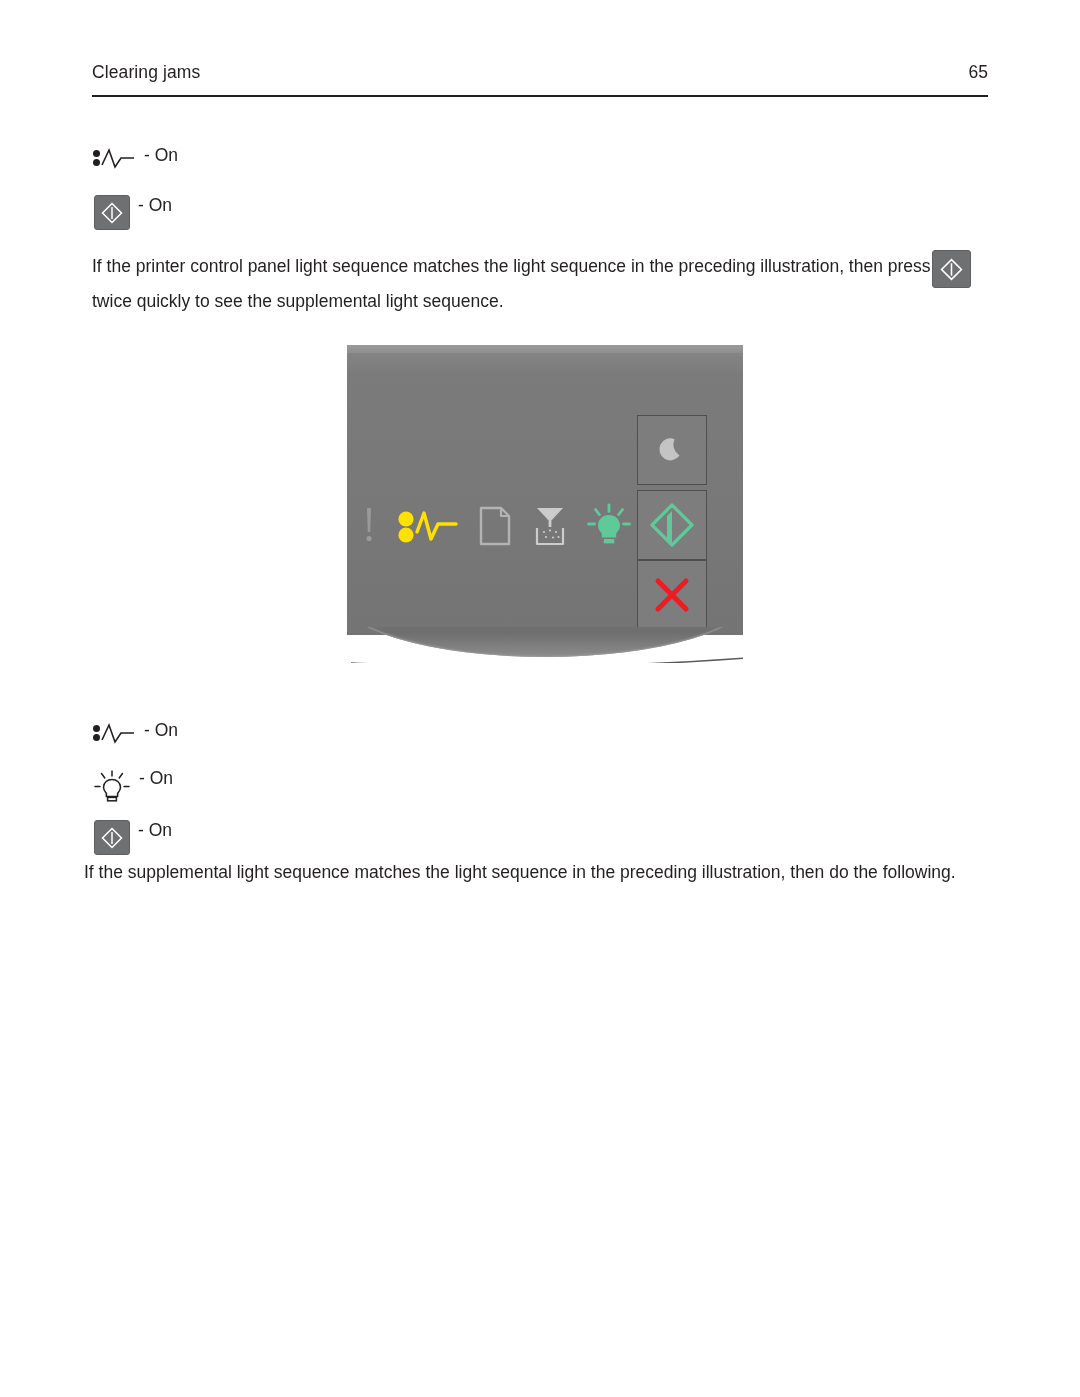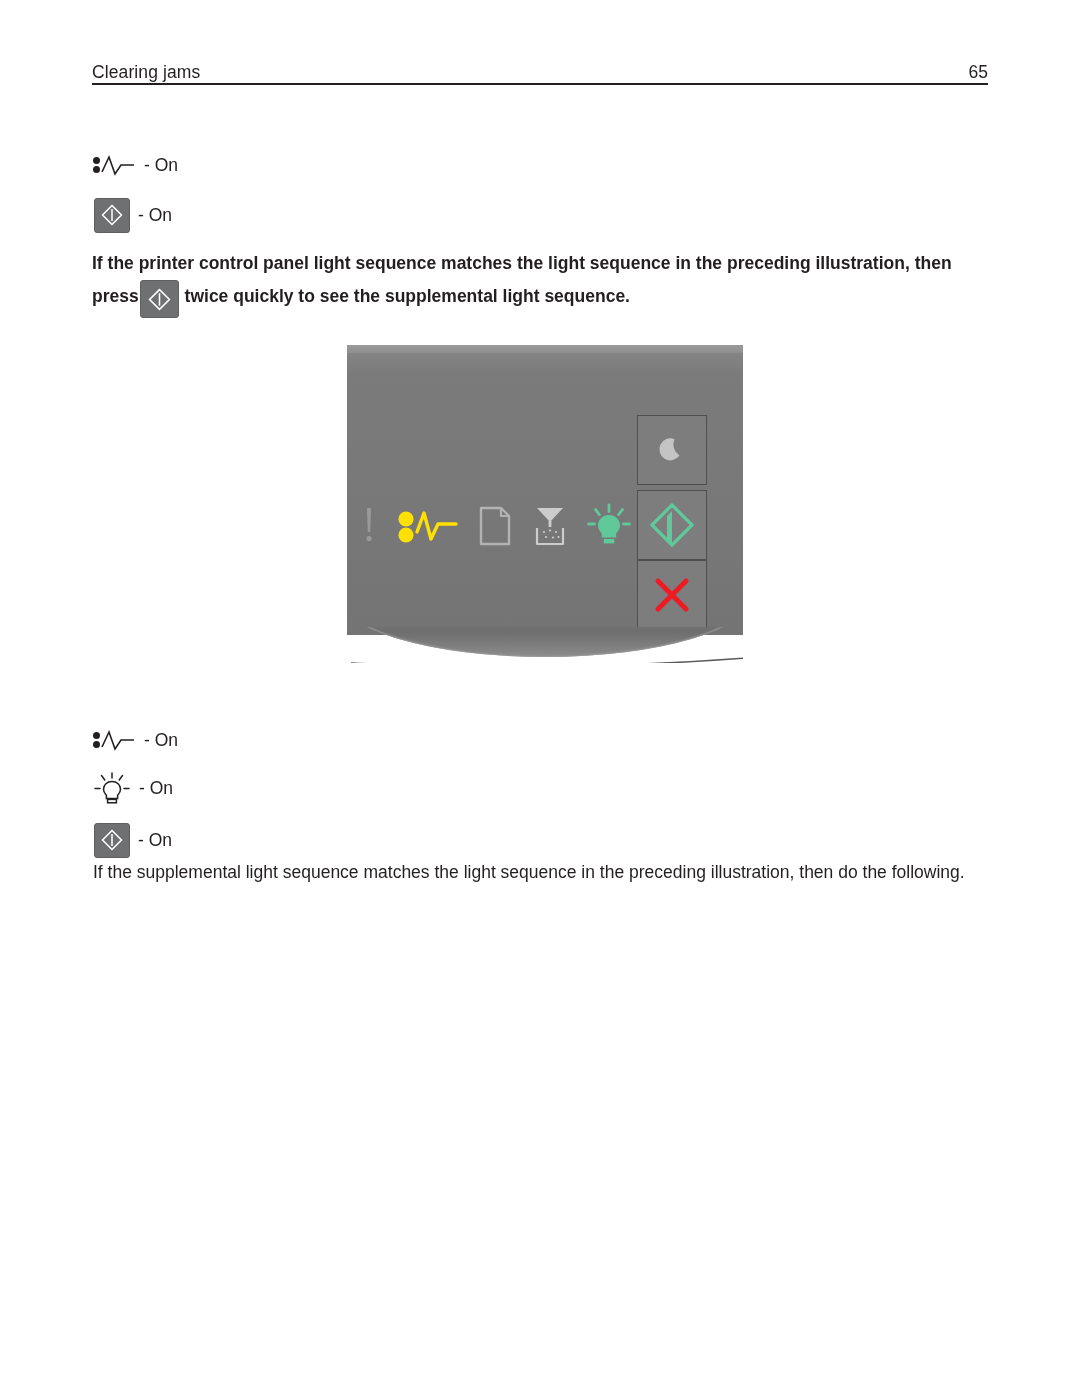--- a/index.html
+++ b/index.html
@@ -19,35 +19,35 @@
   
   .page-header {
     position: absolute;
     left: 92px;
     top: 62px;
     width: 896px;
     display: flex;
     align-items: flex-end;
     justify-content: space-between;
     border-bottom: 2.5px solid #231f20;
-    padding-bottom: 0;
+    padding-bottom: 12px;
   }
   .page-header .hdr-title {
     font-size: 17.5px;
     letter-spacing: 0.1px;
   }
   .page-header .hdr-page {
     font-size: 17.5px;
   }
 
   
   .legend-row {
     position: absolute;
     display: flex;
-    align-items: center;
+    align-items: flex-start;
     height: 40px;
   }
   .legend-label {
     font-size: 17.5px;
     margin-left: 8px;
     white-space: nowrap;
   }
 
   
   .icon-jam {
@@ -96,22 +96,22 @@
     top: 2px;
   }
 
   
   .para {
     position: absolute;
     font-size: 17.5px;
     line-height: 30px;
     color: #231f20;
   }
-  .para.p1 { left: 92px; top: 248px; width: 900px; font-weight: bold; }
-  .para.p2 { left: 93px; top: 857px; width: 900px; }
+  .para.p1 { left: 92px; top: 248px; width: 900px; }
+  .para.p2 { left: 84px; top: 857px; width: 900px; }
 
   
   .panel-wrap {
     position: absolute;
     left: 347px;
     top: 345px;
     width: 396px;
     height: 330px;
   }
   .panel-face {

